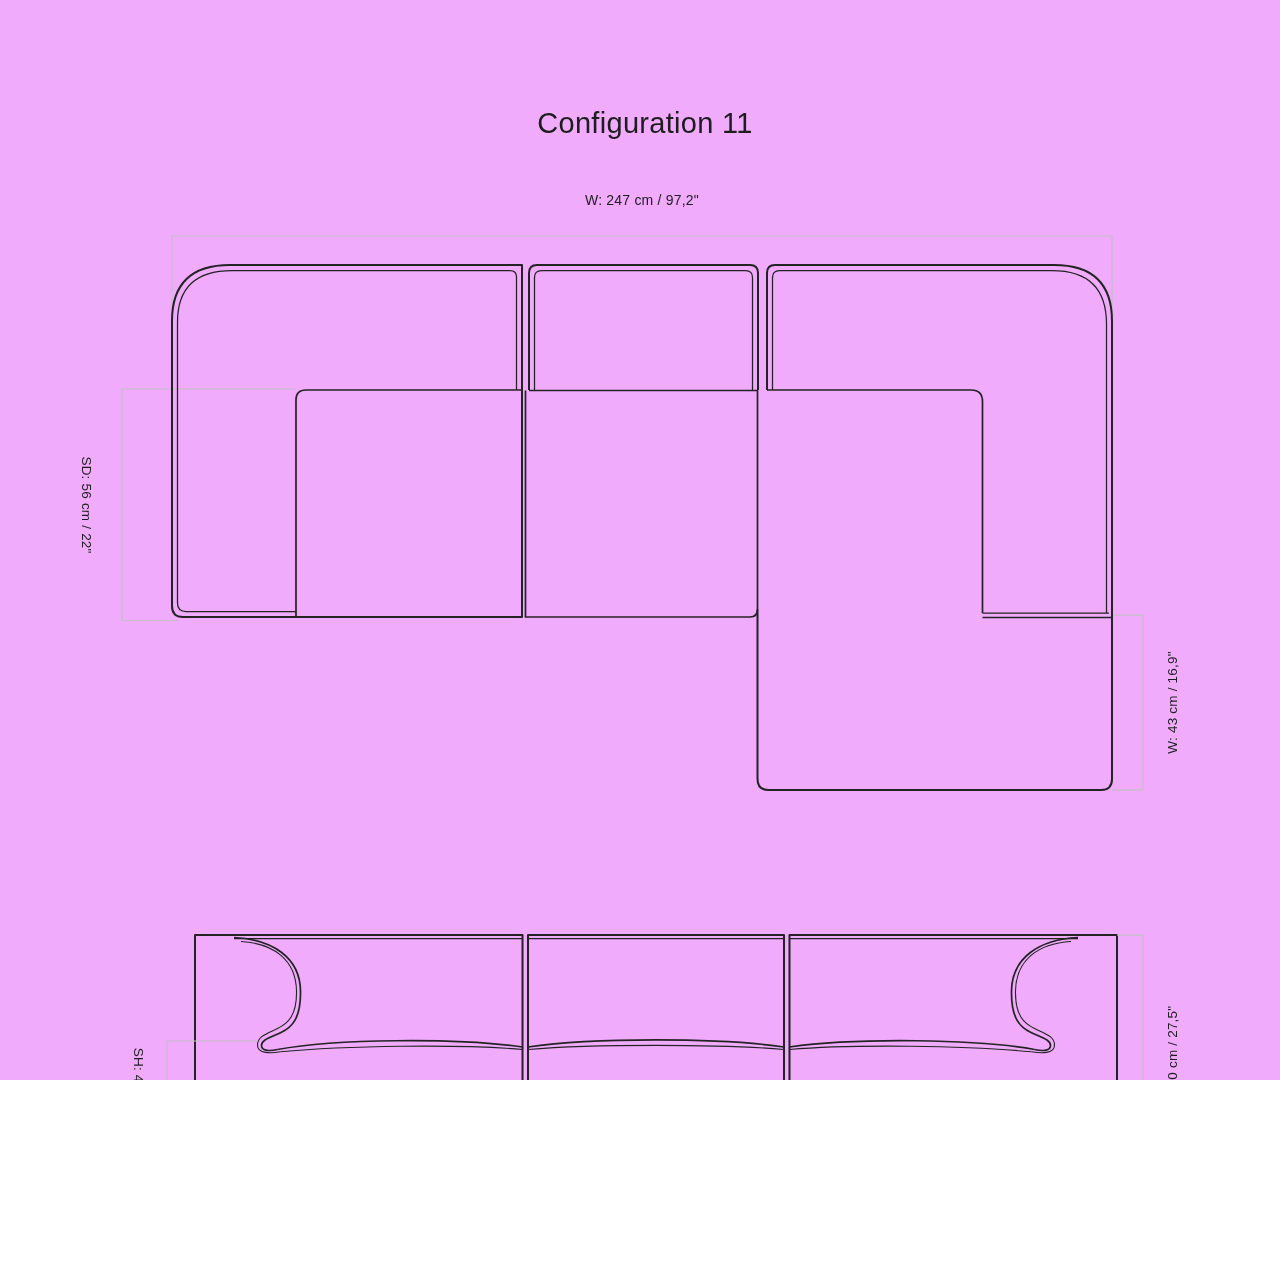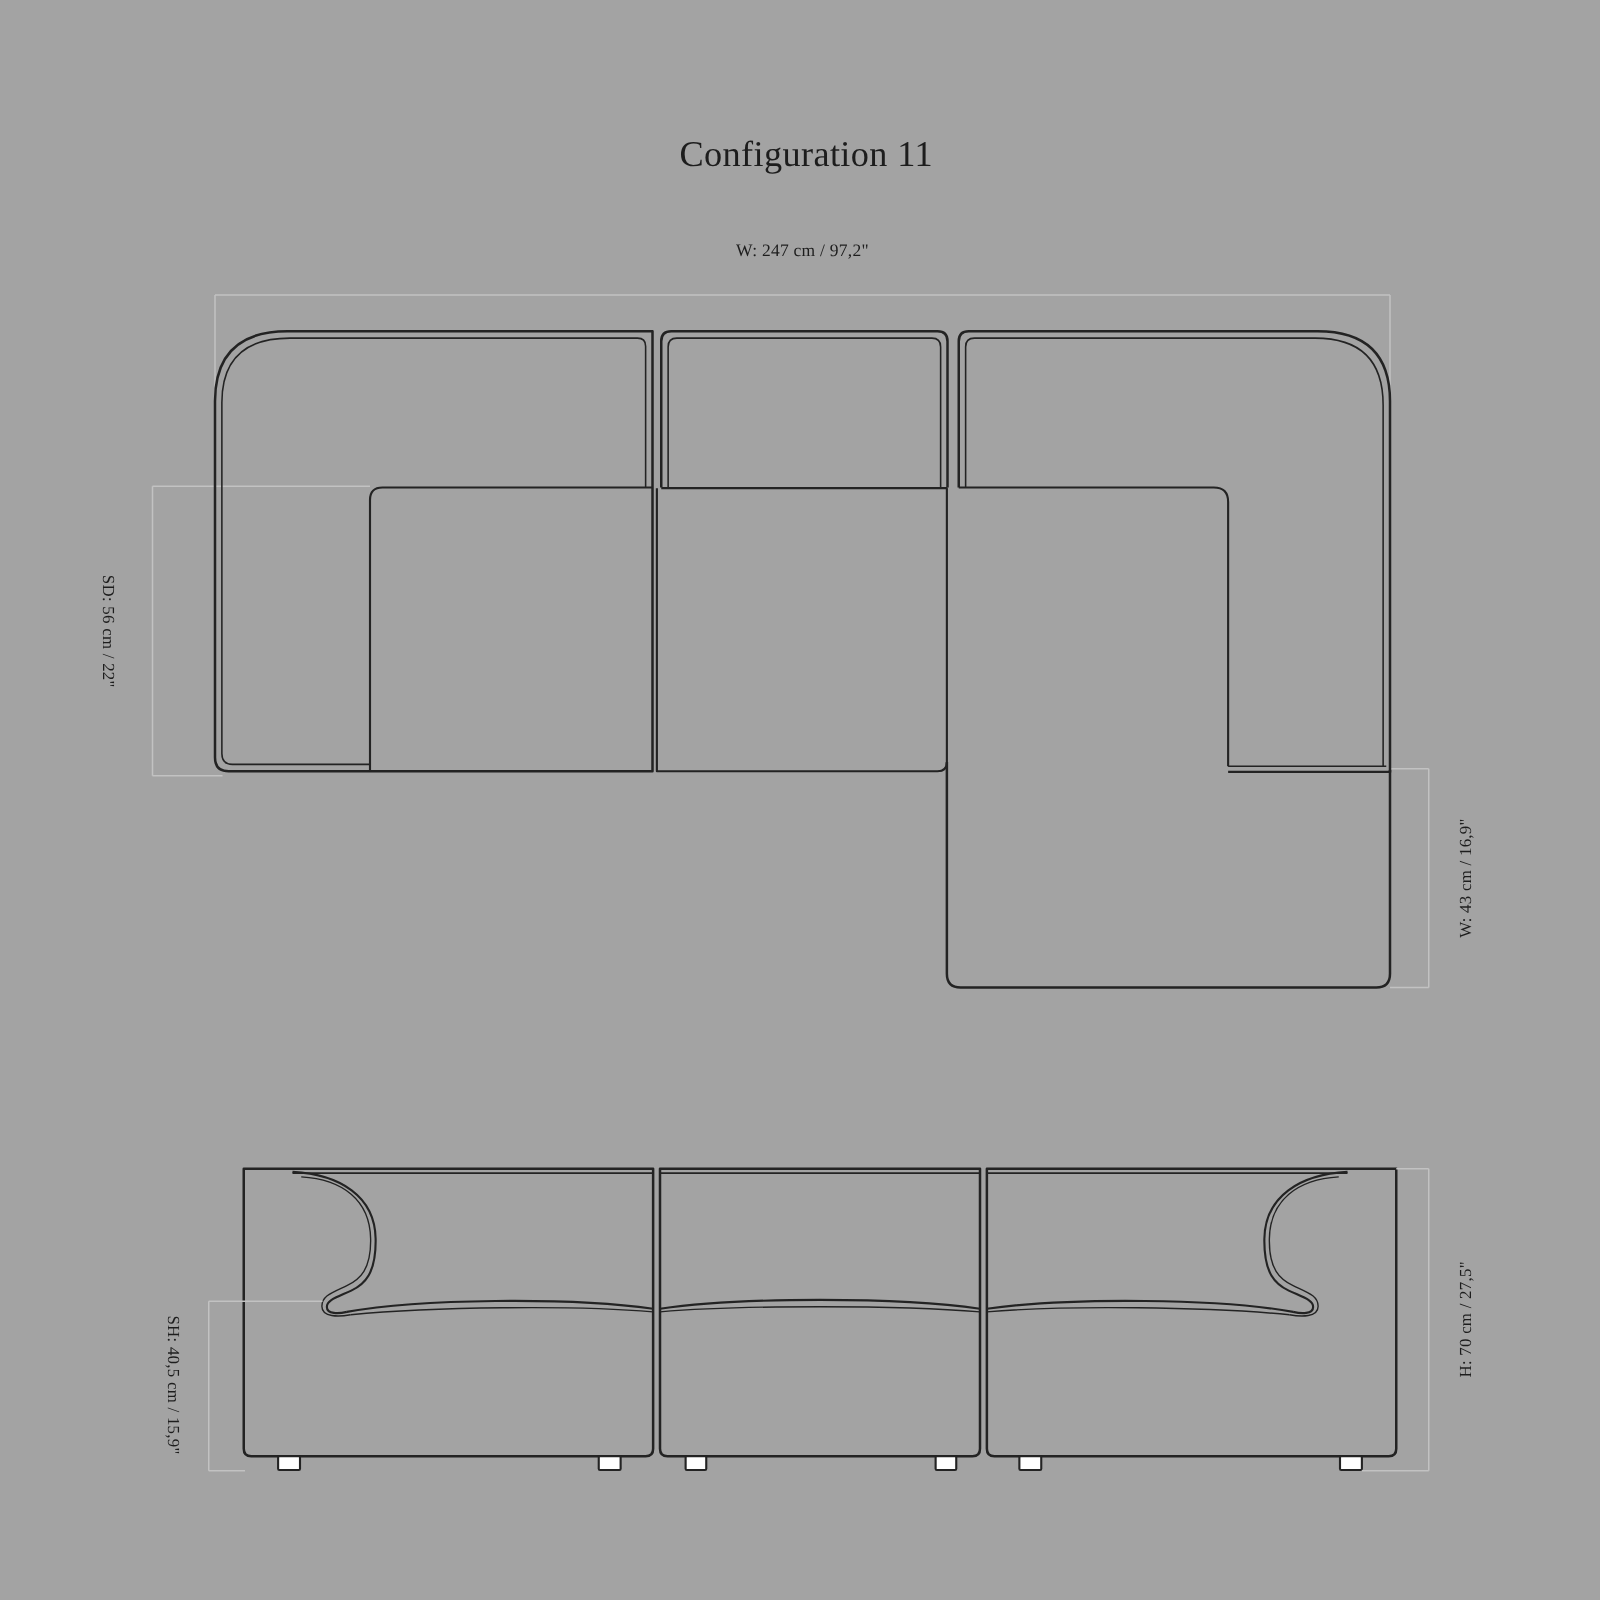--- a/index.html
+++ b/index.html
@@ -1,17 +1,17 @@
 <!DOCTYPE html>
 <html><head>
 <meta charset="utf-8">
 <style>
   html,body{margin:0;padding:0;background:#ffffff;}
-  .canvas{position:relative;width:1280px;height:1280px;background:#a3a3a3;overflow:hidden;
-          font-family:Liberation Serif, serif;}
+  .canvas{position:relative;width:1280px;height:1080px;background:#f0abfc;overflow:hidden;
+          font-family:Liberation Sans, sans-serif;}
   svg{position:absolute;left:0;top:0;}
   .ln      {fill:none;stroke:#232323;stroke-width:2;stroke-linejoin:round;stroke-linecap:butt;}
   .ln-mid  {fill:none;stroke:#232323;stroke-width:1.7;stroke-linejoin:round;}
   .ln-thin {fill:none;stroke:#232323;stroke-width:1.25;stroke-linejoin:round;}
   .ln-hair {fill:none;stroke:#232323;stroke-width:1.1;stroke-linejoin:round;}
   .dim     {fill:none;stroke:#c2c2c2;stroke-width:1.2;}
   .foot    {fill:#ffffff;stroke:#232323;stroke-width:1.7;}
   .lbl     {fill:#1d1d1d;font-size:13.5px;letter-spacing:0.2px;}
   .lbl-w   {fill:#1d1d1d;font-size:14px;letter-spacing:0.2px;}
   .ttl     {fill:#1d1d1d;font-size:29px;letter-spacing:0.3px;}

